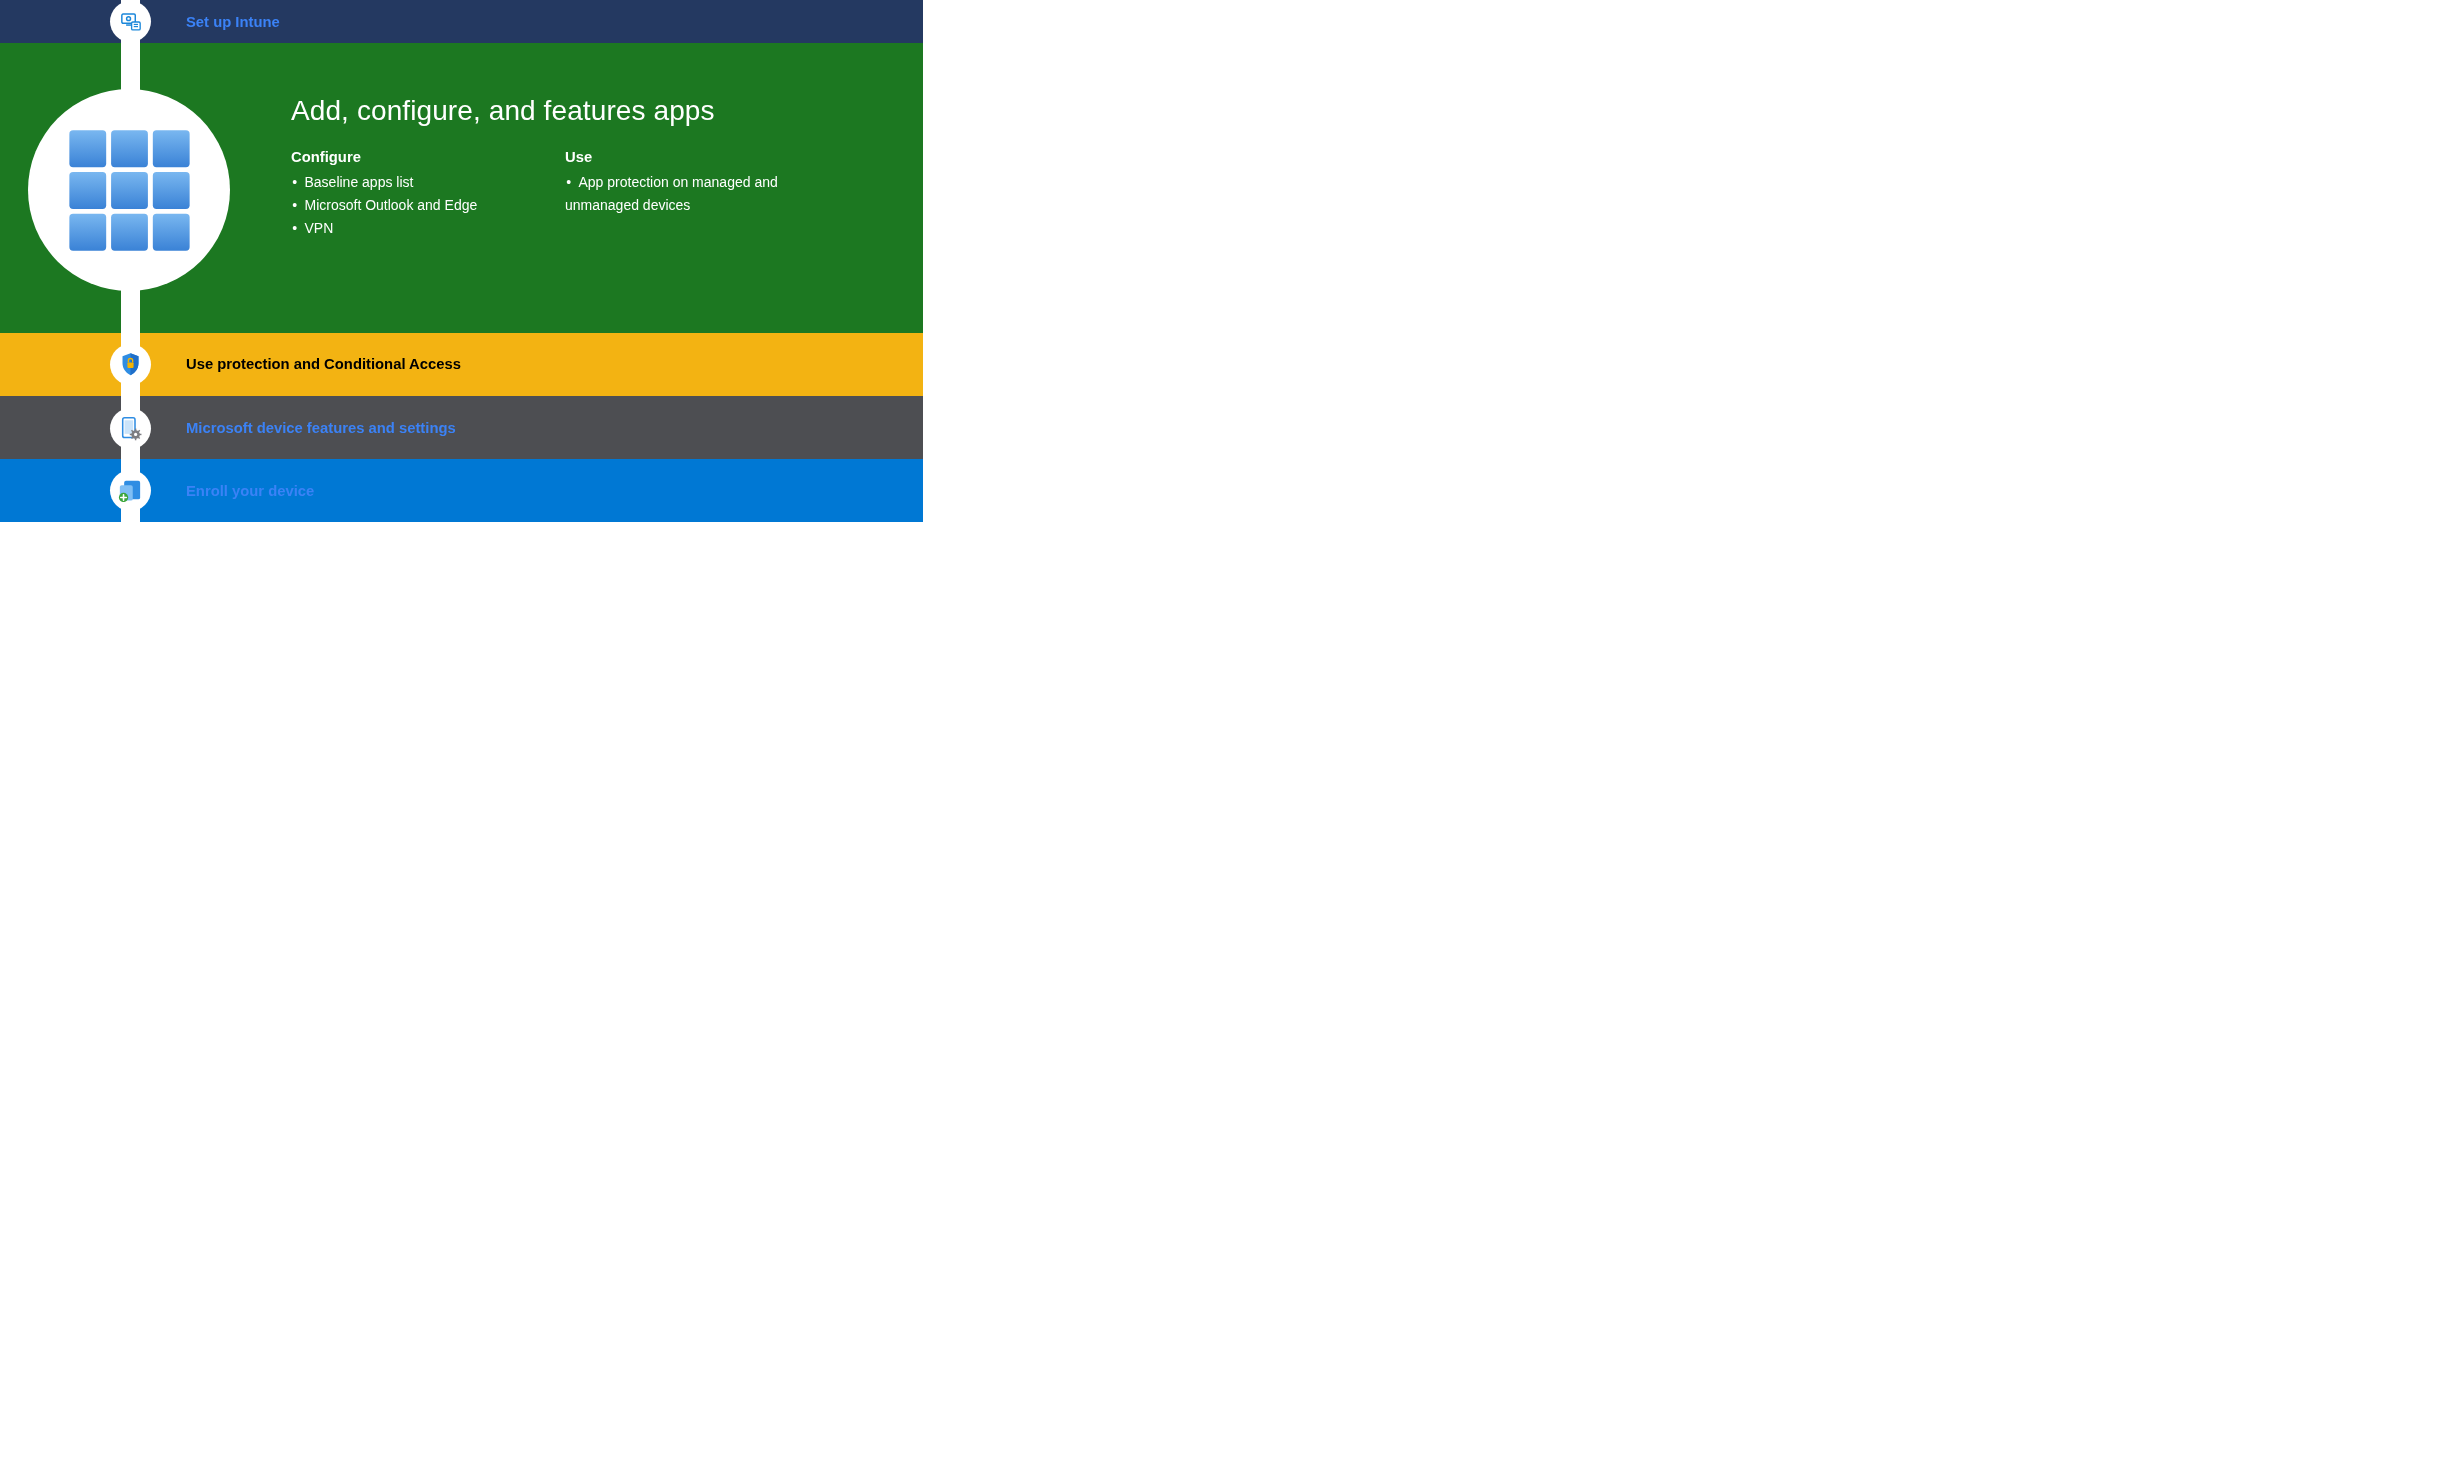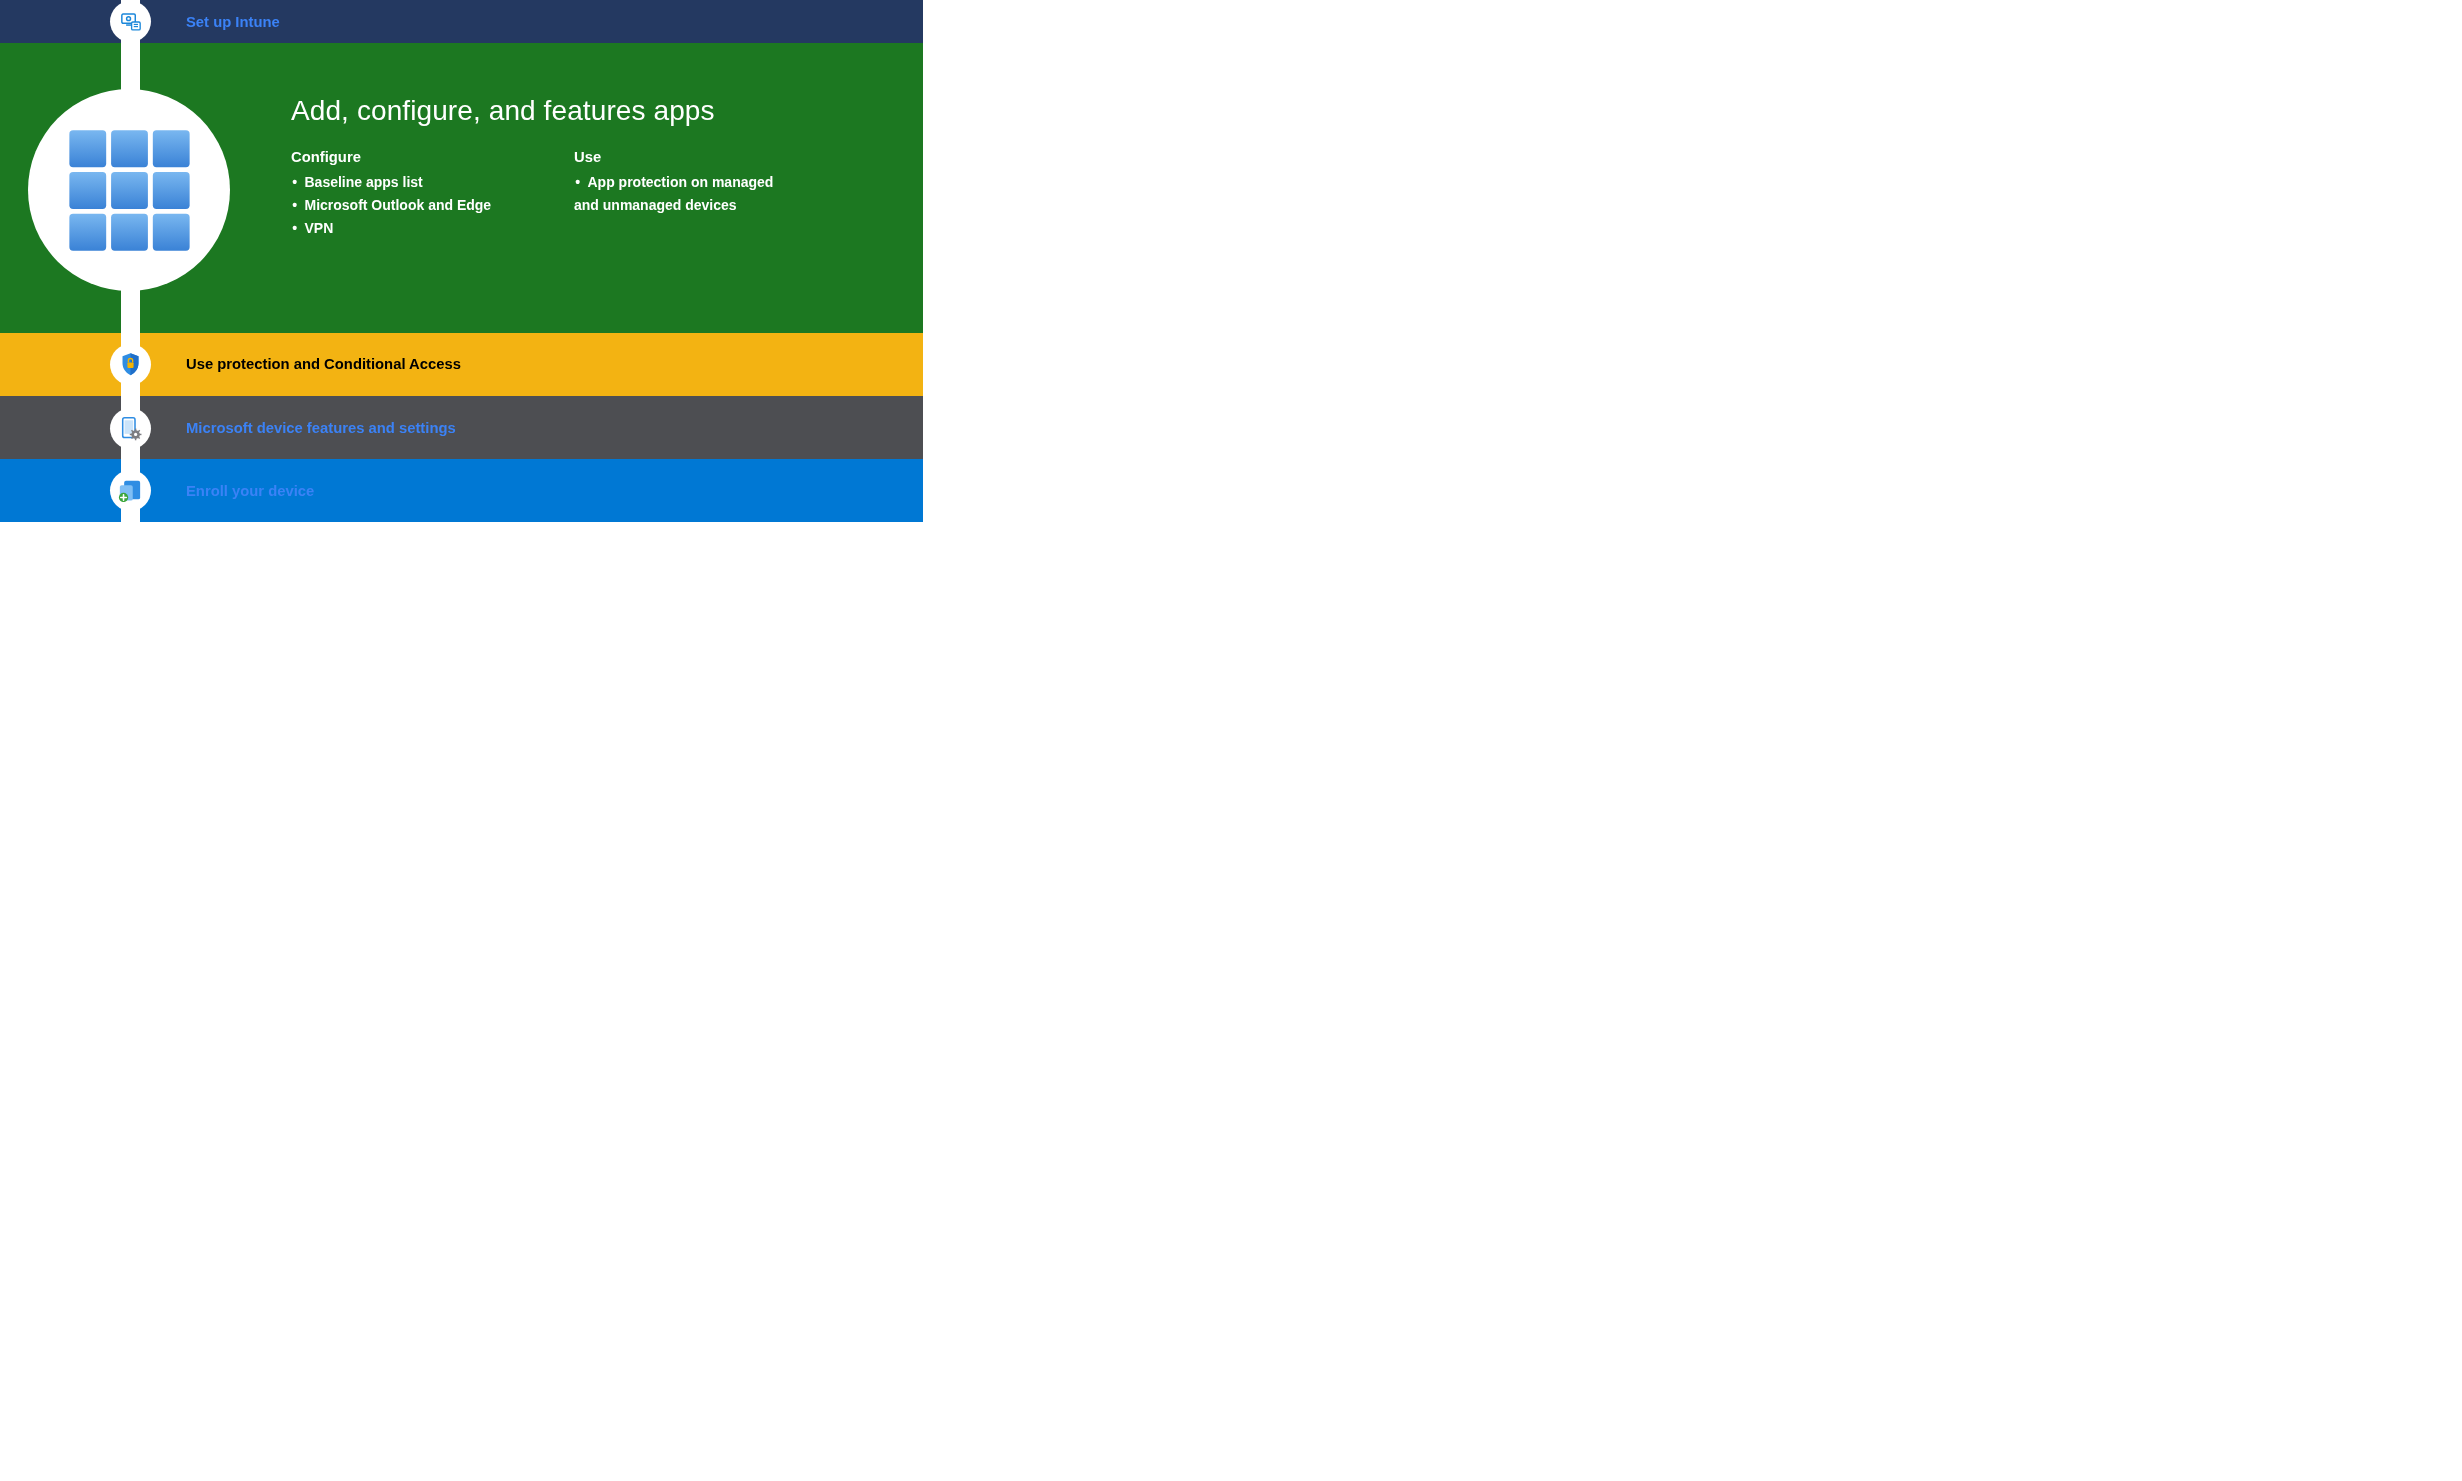--- a/index.html
+++ b/index.html
@@ -21,23 +21,23 @@
 .node{position:absolute;background:#fff;border-radius:50%;z-index:10;display:flex;align-items:center;justify-content:center}
 .node-small{width:41px;height:41px;left:110px}
 .node-big{width:202px;height:202px;left:28px;top:89px}
 
 
 .label{position:absolute;color:#3b82f6;font-size:14.8px;font-weight:600;z-index:20}
 .label-dark{color:#000}
 
 
 .hero-title{position:absolute;left:291px;top:95px;color:#fff;font-size:28px;font-weight:300;z-index:20;letter-spacing:0.1px}
-.cols{position:absolute;left:291px;top:149px;right:24.6px;display:flex;gap:43px;z-index:20;color:#fff}
+.cols{position:absolute;left:291px;top:149px;right:24.6px;display:flex;gap:34px;z-index:20;color:#fff}
 .col h3{margin:0 0 6.2px 0;font-size:14.8px;font-weight:600}
-.col ul{margin:0;padding:0;list-style:none;font-size:14px;font-weight:700;line-height:1.65}
+.col ul{margin:0;padding:0;list-style:none;font-size:14px;font-weight:400;line-height:1.65}
 .col li::before{content:"•";display:inline-block;width:12.3px;margin-left:1.2px}
 .col-1{flex:0 0 240px}
 .col-2{flex:0 0 222px}
 
 
 svg{display:block}
 </style>
 </head>
 <body>
 

